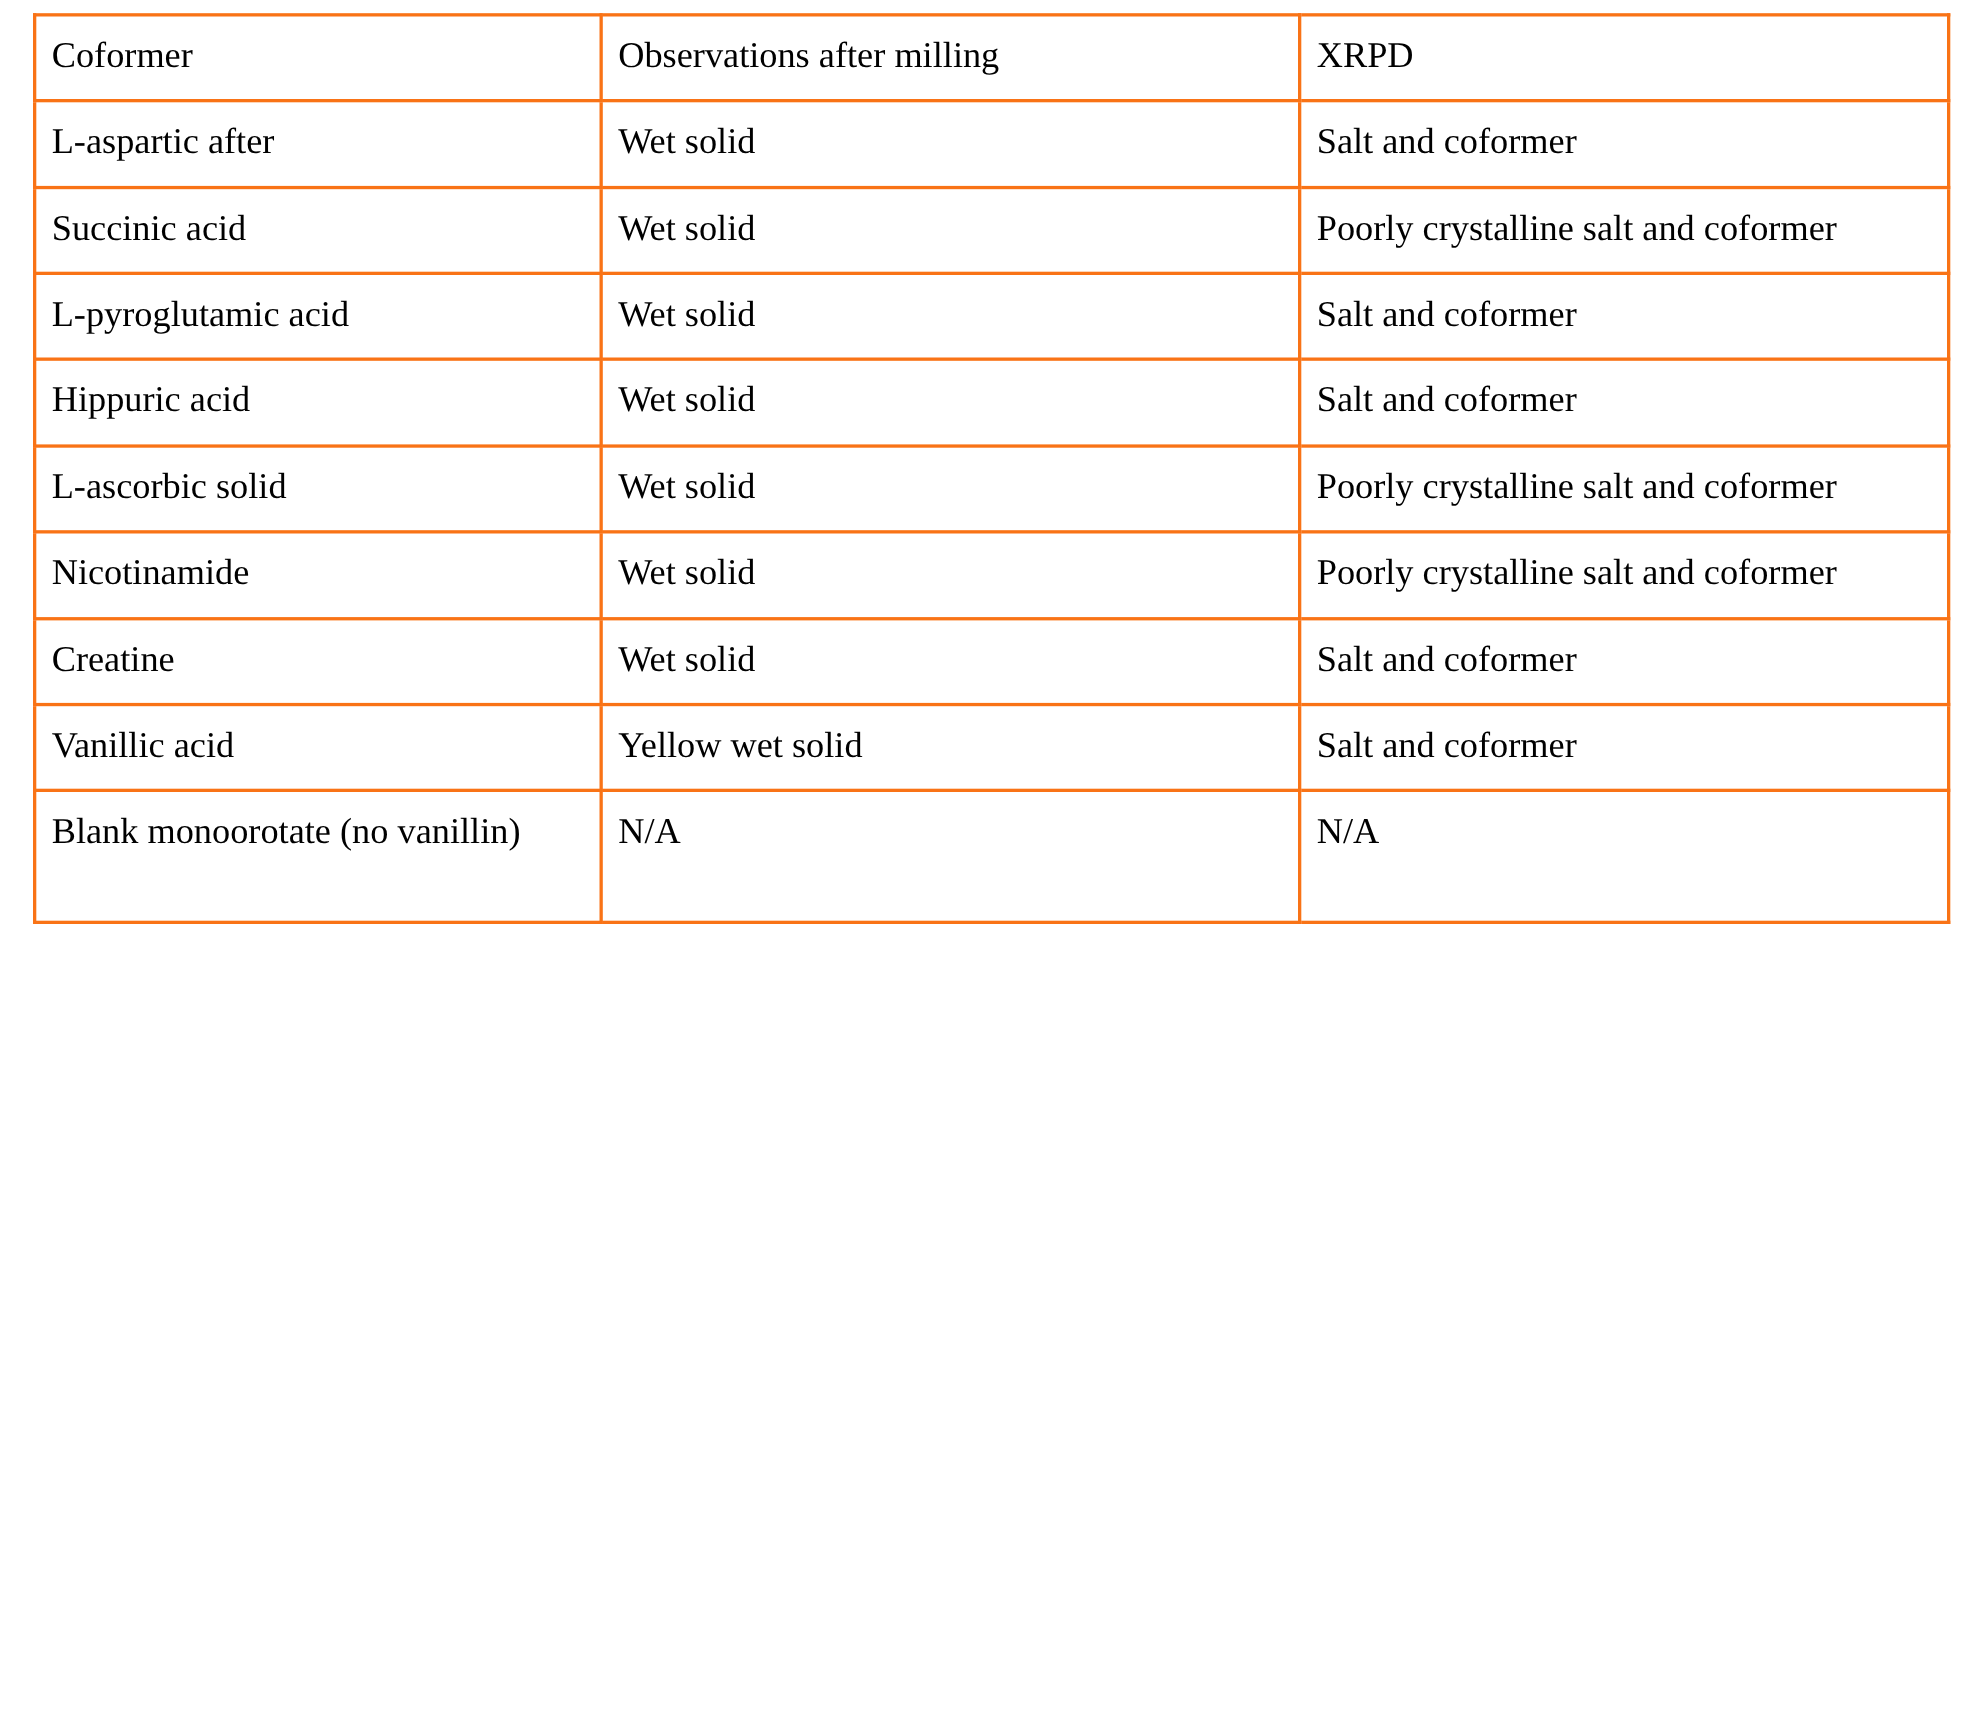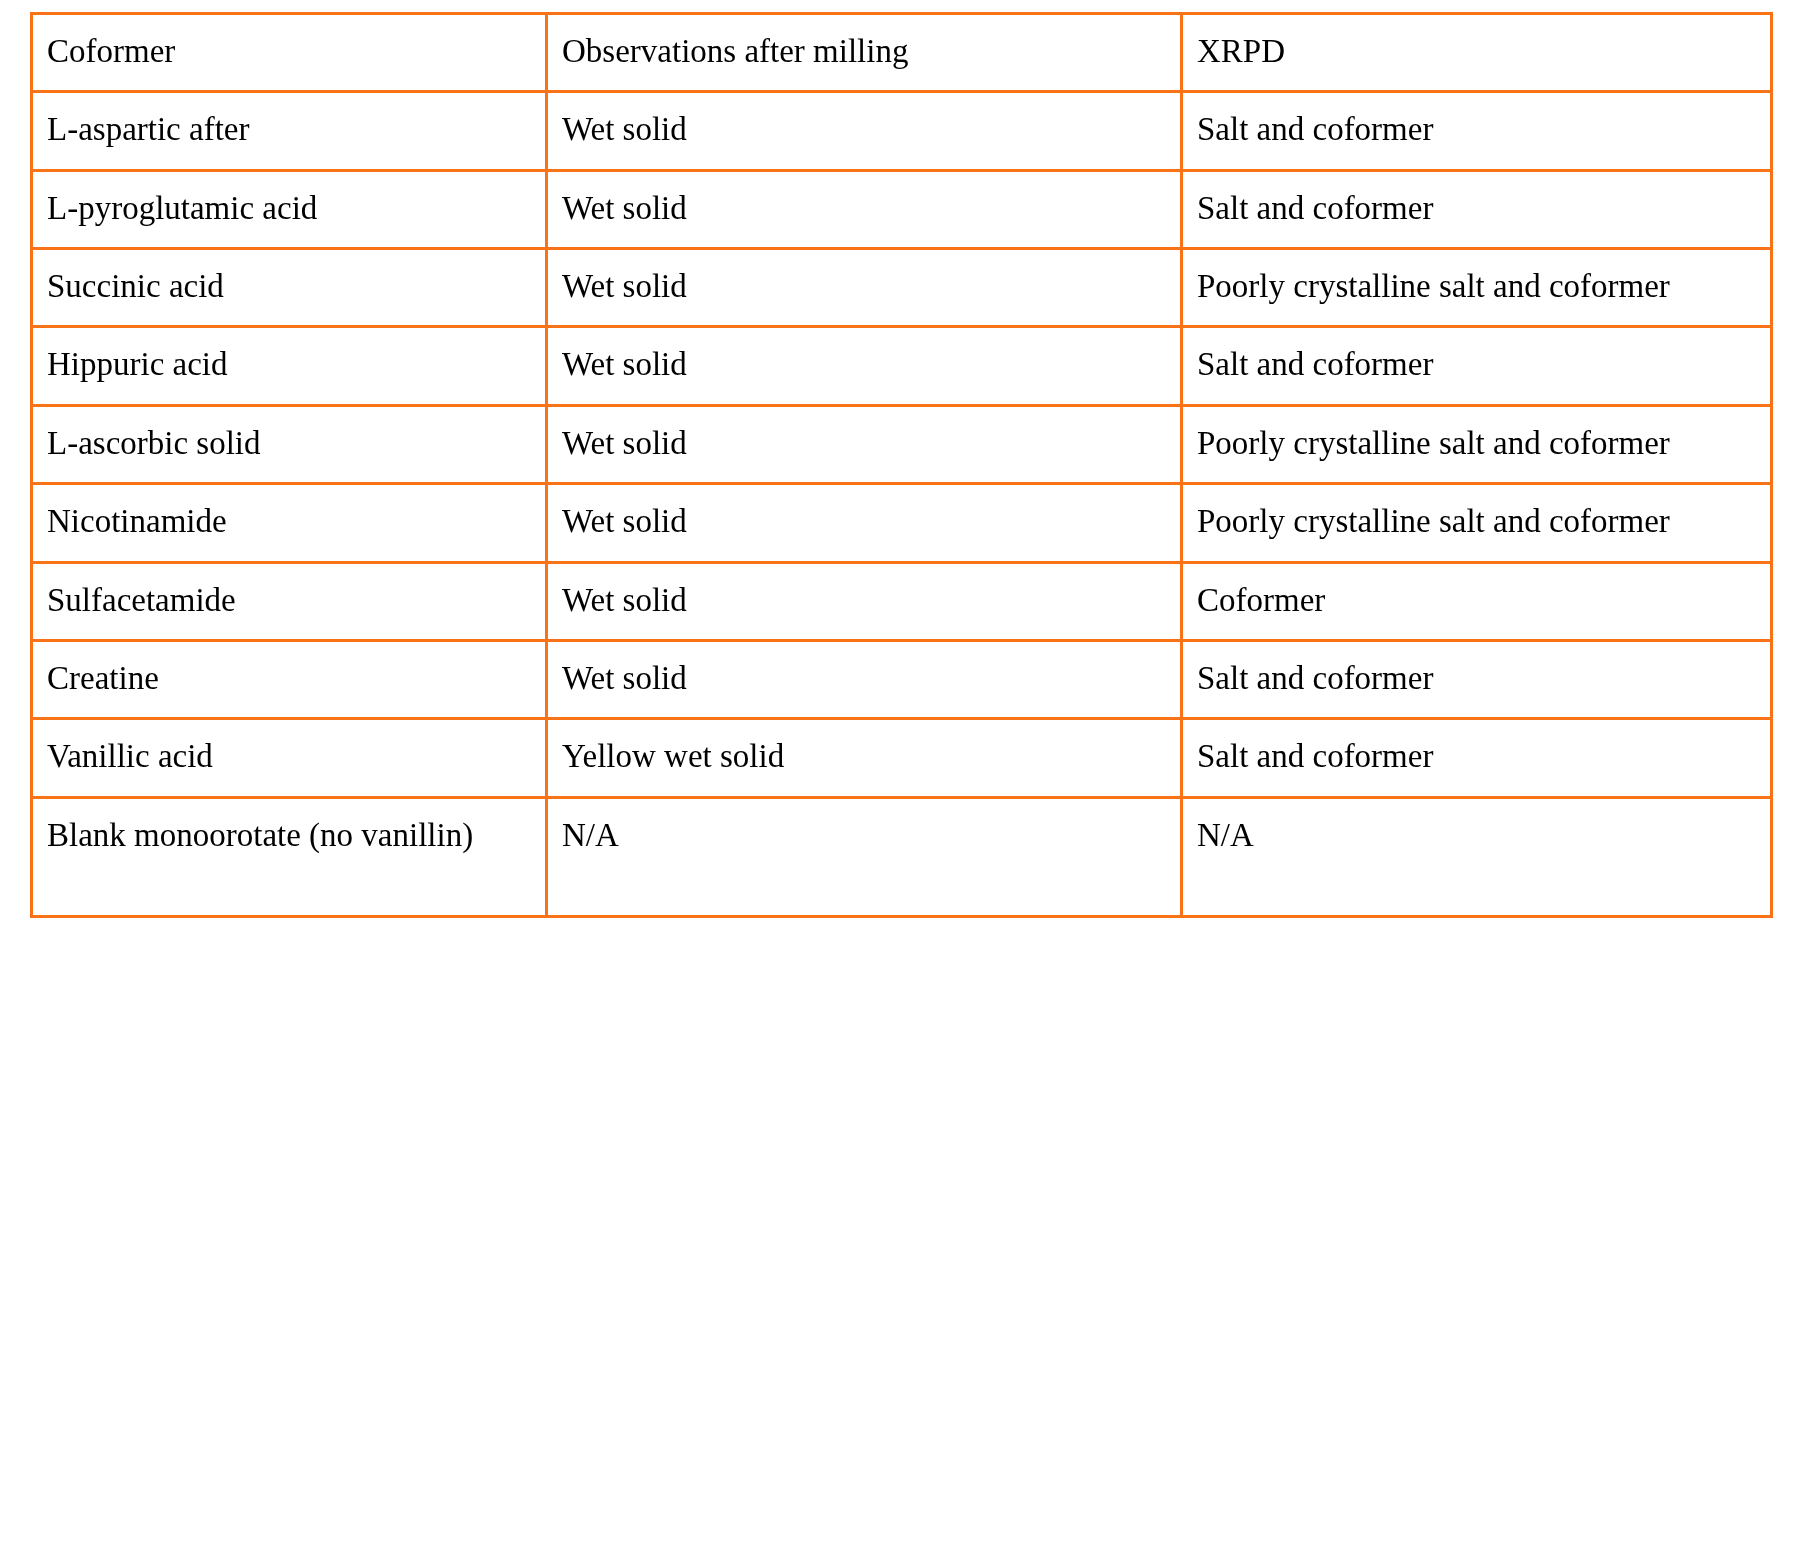--- a/index.html
+++ b/index.html
@@ -56,48 +56,43 @@
         <th>XRPD</th>
       </tr>
     </thead>
     <tbody>
         <tr>
           <td>L-aspartic after</td>
           <td>Wet solid</td>
           <td>Salt and coformer</td>
         </tr>
         <tr>
+          <td>Succinic acid</td>
+          <td>Wet solid</td>
+          <td>Poorly crystalline salt and coformer</td>
+        </tr>
+        <tr>
           <td>L-pyroglutamic acid</td>
           <td>Wet solid</td>
           <td>Salt and coformer</td>
-        </tr>
-        <tr>
-          <td>Succinic acid</td>
-          <td>Wet solid</td>
-          <td>Poorly crystalline salt and coformer</td>
         </tr>
         <tr>
           <td>Hippuric acid</td>
           <td>Wet solid</td>
           <td>Salt and coformer</td>
         </tr>
         <tr>
           <td>L-ascorbic solid</td>
           <td>Wet solid</td>
           <td>Poorly crystalline salt and coformer</td>
         </tr>
         <tr>
           <td>Nicotinamide</td>
           <td>Wet solid</td>
           <td>Poorly crystalline salt and coformer</td>
-        </tr>
-        <tr>
-          <td>Sulfacetamide</td>
-          <td>Wet solid</td>
-          <td>Coformer</td>
         </tr>
         <tr>
           <td>Creatine</td>
           <td>Wet solid</td>
           <td>Salt and coformer</td>
         </tr>
         <tr>
           <td>Vanillic acid</td>
           <td>Yellow wet solid</td>
           <td>Salt and coformer</td>

